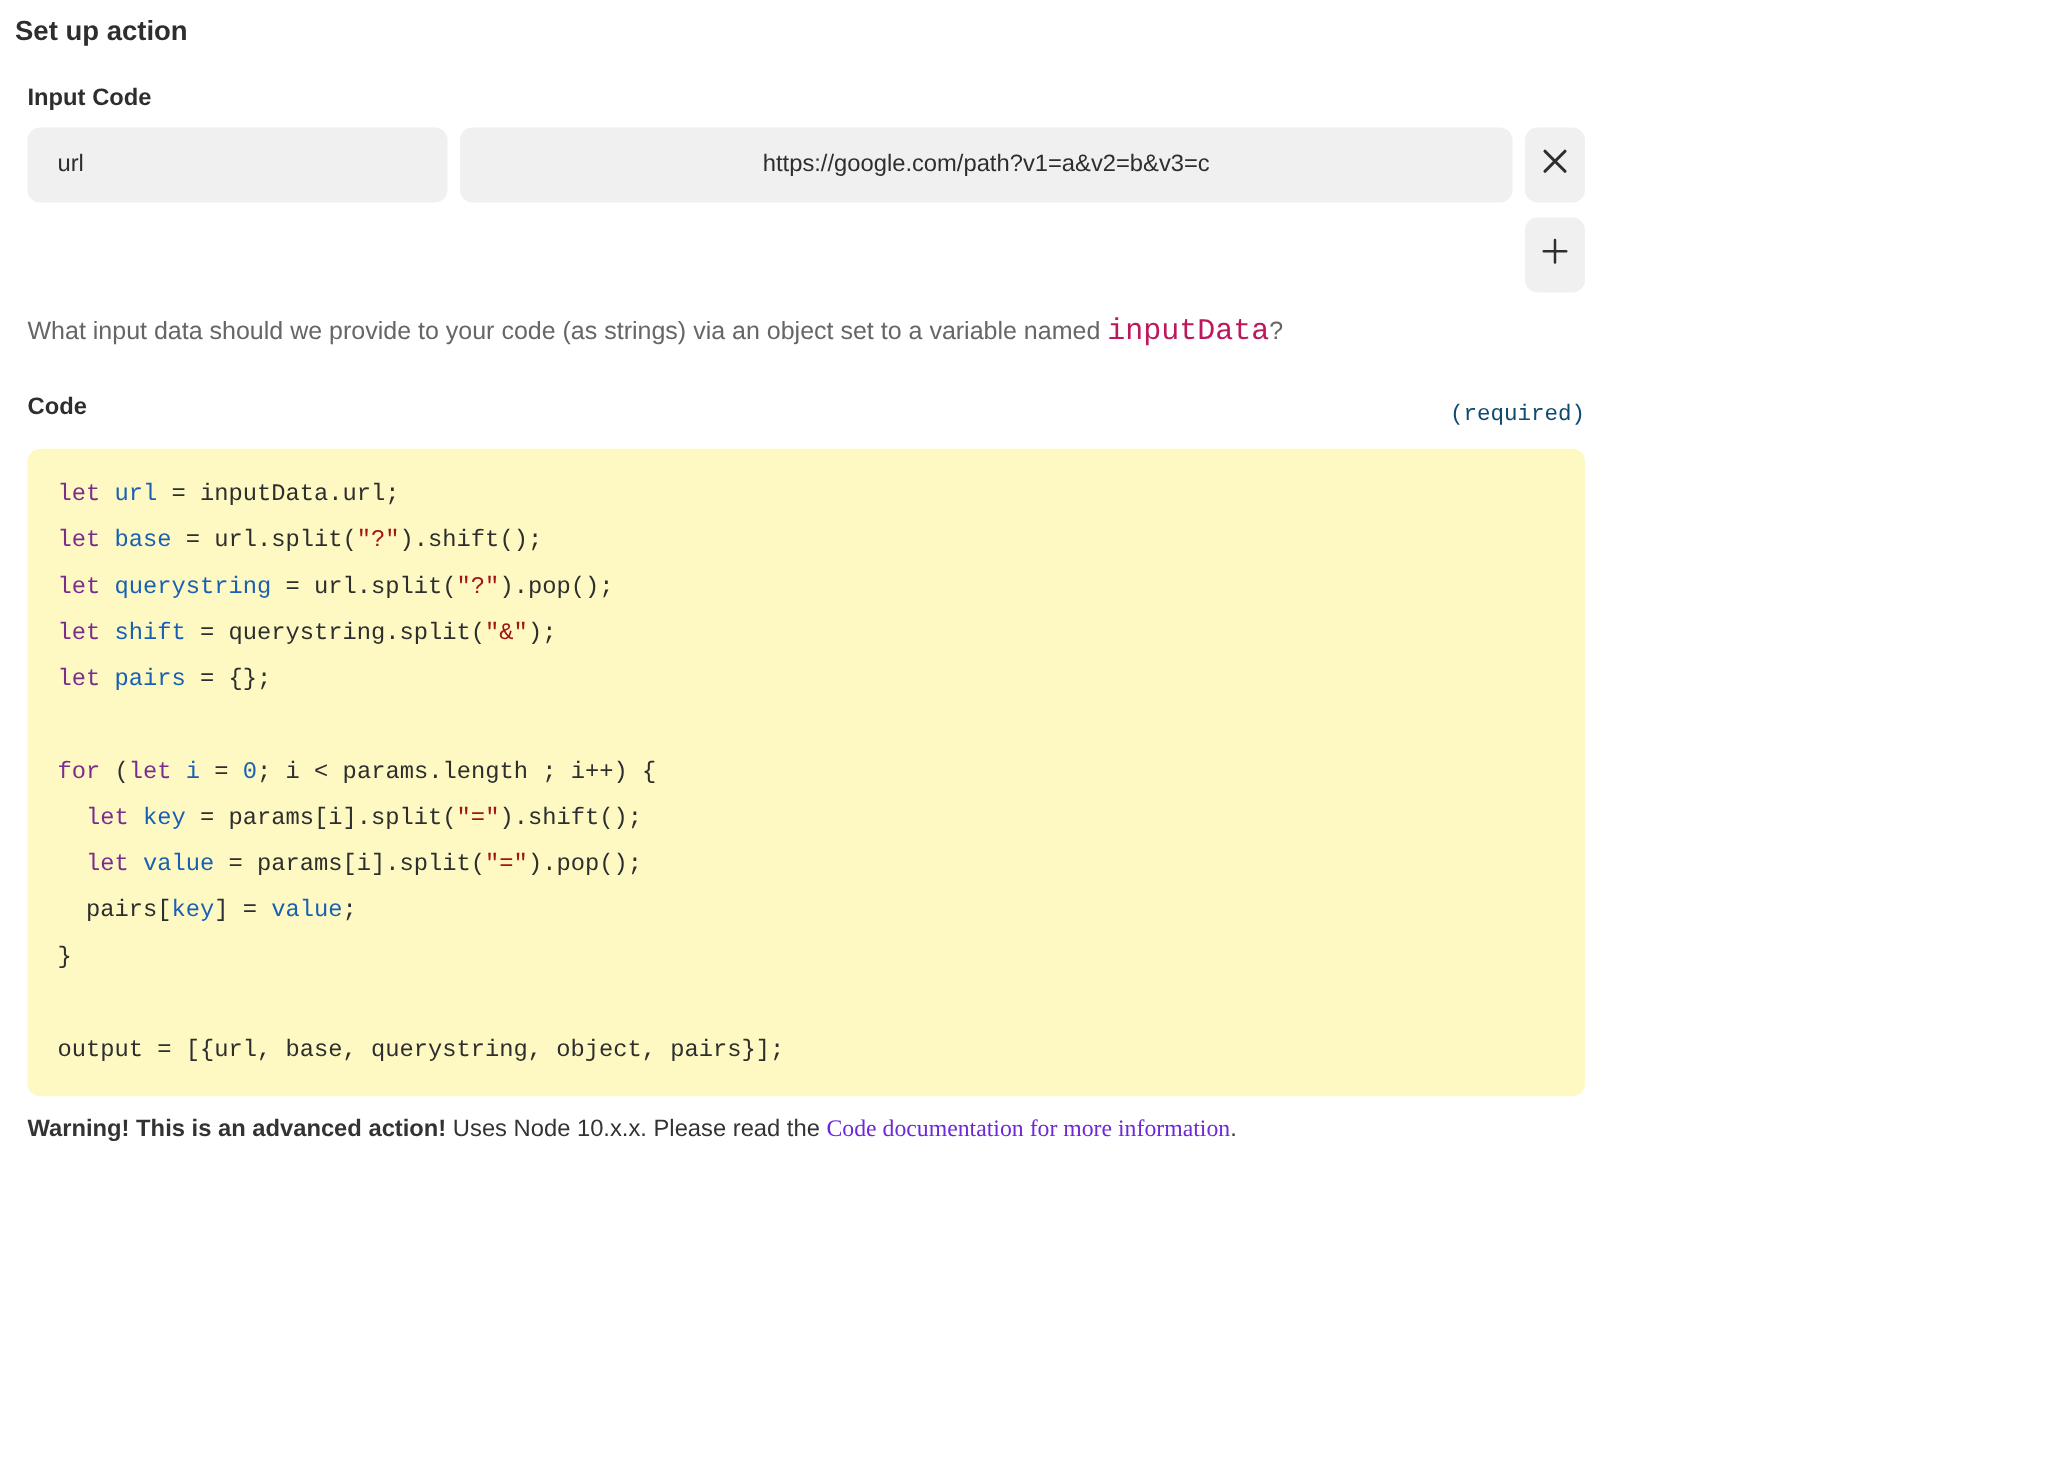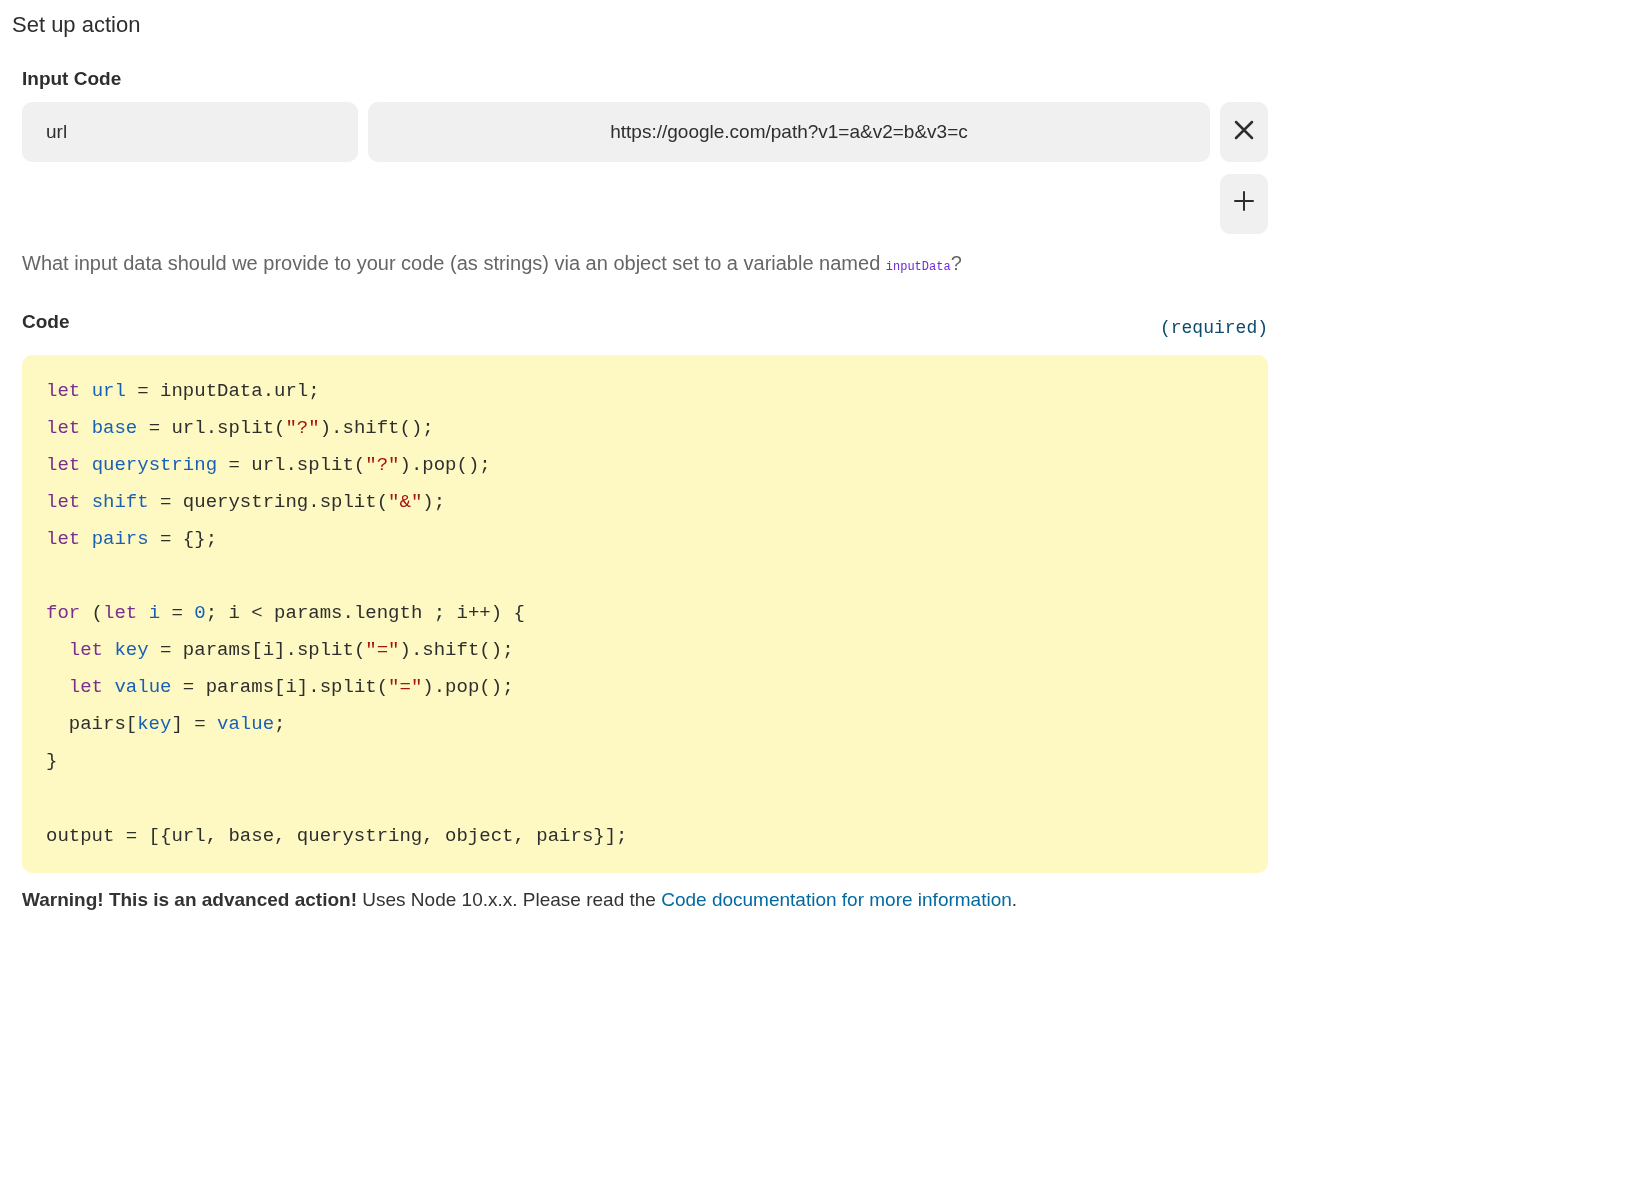--- a/index.html
+++ b/index.html
@@ -9,21 +9,21 @@
     }
     body {
       font-family: -apple-system, BlinkMacSystemFont, "Segoe UI", Helvetica, Arial, sans-serif;
       background: #fff;
       padding: 12px;
       width: 1280px;
       color: #2d2e2e;
     }
     .page-title {
       font-size: 22px;
-      font-weight: 400;
+      font-weight: 700;
       color: #2d2e2e;
       margin-bottom: 30px;
     }
     .section-label {
       font-size: 19px;
       font-weight: 600;
       color: #2d2e2e;
       margin-bottom: 12px;
     }
     .input-row {
@@ -70,22 +70,22 @@
       justify-content: flex-end;
       margin-bottom: 18px;
     }
     .helper-text {
       font-size: 20px;
       color: #666;
       margin-bottom: 36px;
     }
     .helper-text code {
       font-family: "SFMono-Regular", Consolas, "Liberation Mono", Menlo, monospace;
-      font-size: 12px;
-      color: #6d28d9;
+      font-size: 24px;
+      color: #be185d;
     }
     .code-header {
       display: flex;
       justify-content: space-between;
       align-items: center;
       margin-bottom: 10px;
     }
     .required-label {
       font-size: 18px;
       color: #0c4a6e;
@@ -108,22 +108,23 @@
     .code-block .str { color: #a31515; }
     .code-block .num { color: #1860b5; }
     .warning-row {
       font-size: 19px;
       color: #333;
     }
     .warning-row strong {
       font-weight: 700;
     }
     .warning-row a {
-      color: #0369a1;
+      color: #6d28d9;
       text-decoration: none;
+      font-family: Liberation Serif, serif;
     }
     .section-wrap {
       padding-left: 10px;
     }
   </style>
 </head>
 <body>
 
 <h1 class="page-title">Set up action</h1>
 

